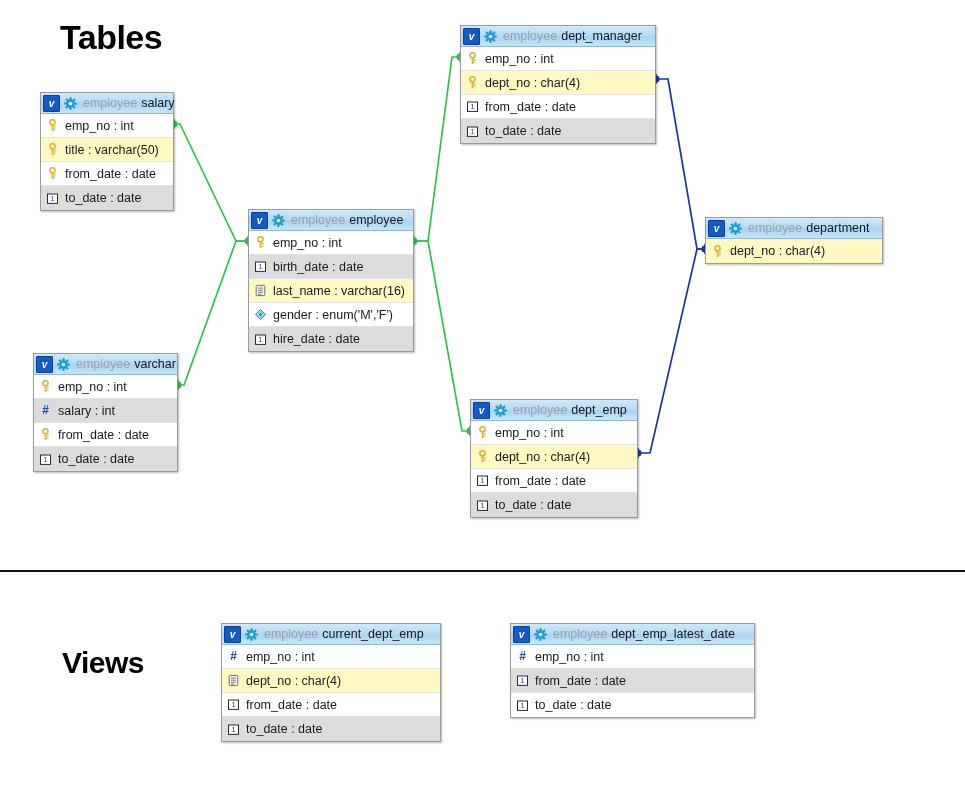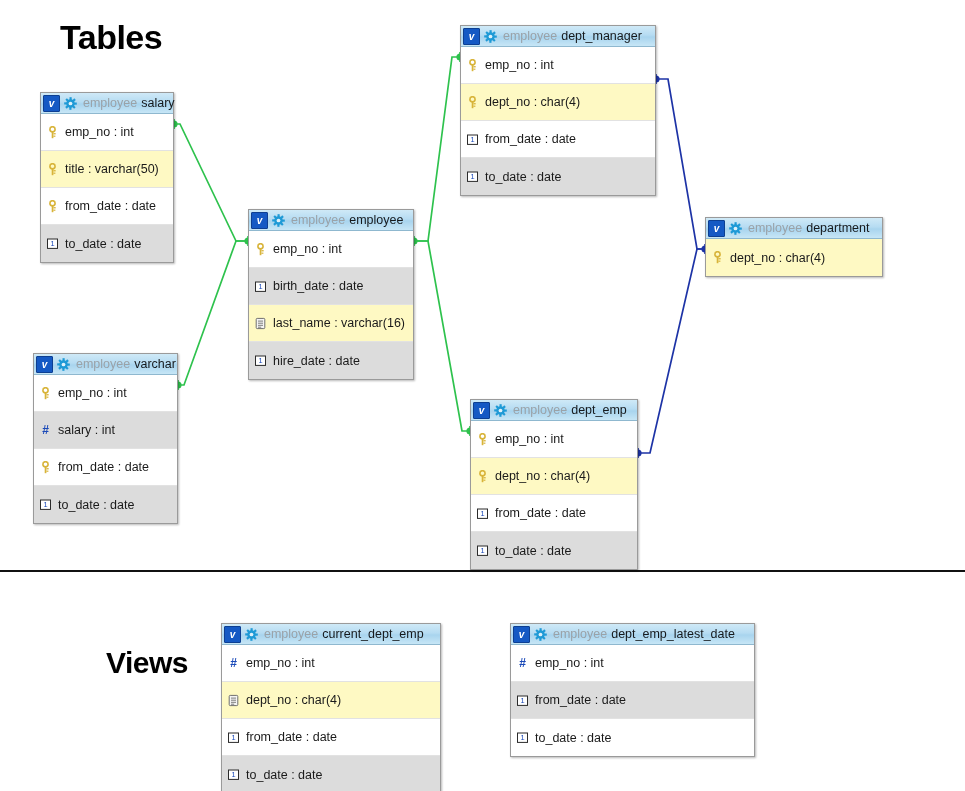--- a/index.html
+++ b/index.html
@@ -43,34 +43,34 @@
     color:#fff;font-size:10px;font-weight:bold;font-style:italic;
     line-height:15px;text-align:center;
     border-radius:1px;
   }
   .gear-ico{width:13px;height:13px;margin-right:6px;flex:none;display:block;}
   .schema{color:#9aa2a8;font-size:12.5px;margin-right:4px;}
   .tname{color:#16191c;font-size:12.5px;font-weight:normal;}
 
   .ent-rows{display:block;}
   .row{
-    height:37px;display:flex;align-items:center;
+    height:24px;display:flex;align-items:center;
     border-bottom:1px solid #e2e2e2;
     padding-left:5px;box-sizing:border-box;
     white-space:nowrap;
   }
   .row:last-child{border-bottom:none;}
   .row.white{background:#ffffff;}
   .row.pink {background:#fef9c3;}
   .row.gray {background:#dcdcdc;}
   .col-ico{width:13px;height:13px;margin-right:6px;flex:none;display:block;}
   .col-txt{font-size:12.5px;color:#1a1a1a;}
 
   .sec-label-tables{font-size:34px;}
-  .sec-label-views {font-size:30px;margin-left:44px;}
+  .sec-label-views {font-size:30px;}
 </style>
 </head>
 <body>
 
 <div id="canvas">
 
   <svg id="wires" viewBox="0 0 965 791" xmlns="http://www.w3.org/2000/svg">
     <g id="wire-group">
         <polyline points="248,241 236,241 180,124 174,124" fill="none" stroke="#2ec24d" stroke-width="1.7"></polyline>
         <circle cx="174" cy="124" r="3.6" fill="#2ec24d"></circle>
@@ -251,20 +251,27 @@
           <div class="row pink">
             <svg class="col-ico" viewBox="0 0 13 13">
               <rect x="2.2" y="1.4" width="8.6" height="10.2" rx="1" fill="#f4f4f4" stroke="#6e6e6e" stroke-width="1"></rect>
               <line x1="4" y1="4.1" x2="9" y2="4.1" stroke="#6e6e6e" stroke-width="0.9"></line>
               <line x1="4" y1="6.2" x2="9" y2="6.2" stroke="#6e6e6e" stroke-width="0.9"></line>
               <line x1="4" y1="8.3" x2="9" y2="8.3" stroke="#6e6e6e" stroke-width="0.9"></line>
               <line x1="4" y1="10.2" x2="7.2" y2="10.2" stroke="#6e6e6e" stroke-width="0.9"></line>
             </svg>
             <span class="col-txt">last_name : varchar(16)</span>
           </div>
+          <div class="row white">
+            <svg class="col-ico" viewBox="0 0 13 13">
+              <polygon points="6.5,1.5 11.3,6.5 6.5,11.5 1.7,6.5" fill="#8fdff2" stroke="#2f86a8" stroke-width="1"></polygon>
+              <circle cx="6.5" cy="6.5" r="1.5" fill="#2f86a8"></circle>
+            </svg>
+            <span class="col-txt">gender : enum('M','F')</span>
+          </div>
           <div class="row gray">
             <svg class="col-ico" viewBox="0 0 13 13">
               <rect x="1.5" y="2" width="10" height="9.4" fill="#fff" stroke="#2b2b2b" stroke-width="1"></rect>
               <text x="6.5" y="9.3" font-size="7.4" text-anchor="middle" fill="#1a49b8" font-family="Liberation Sans, sans-serif">1</text>
             </svg>
             <span class="col-txt">hire_date : date</span>
           </div>
         </div>
       </div>
       <div class="entity" style="left: 460px; top: 25px; width: 196px;">

